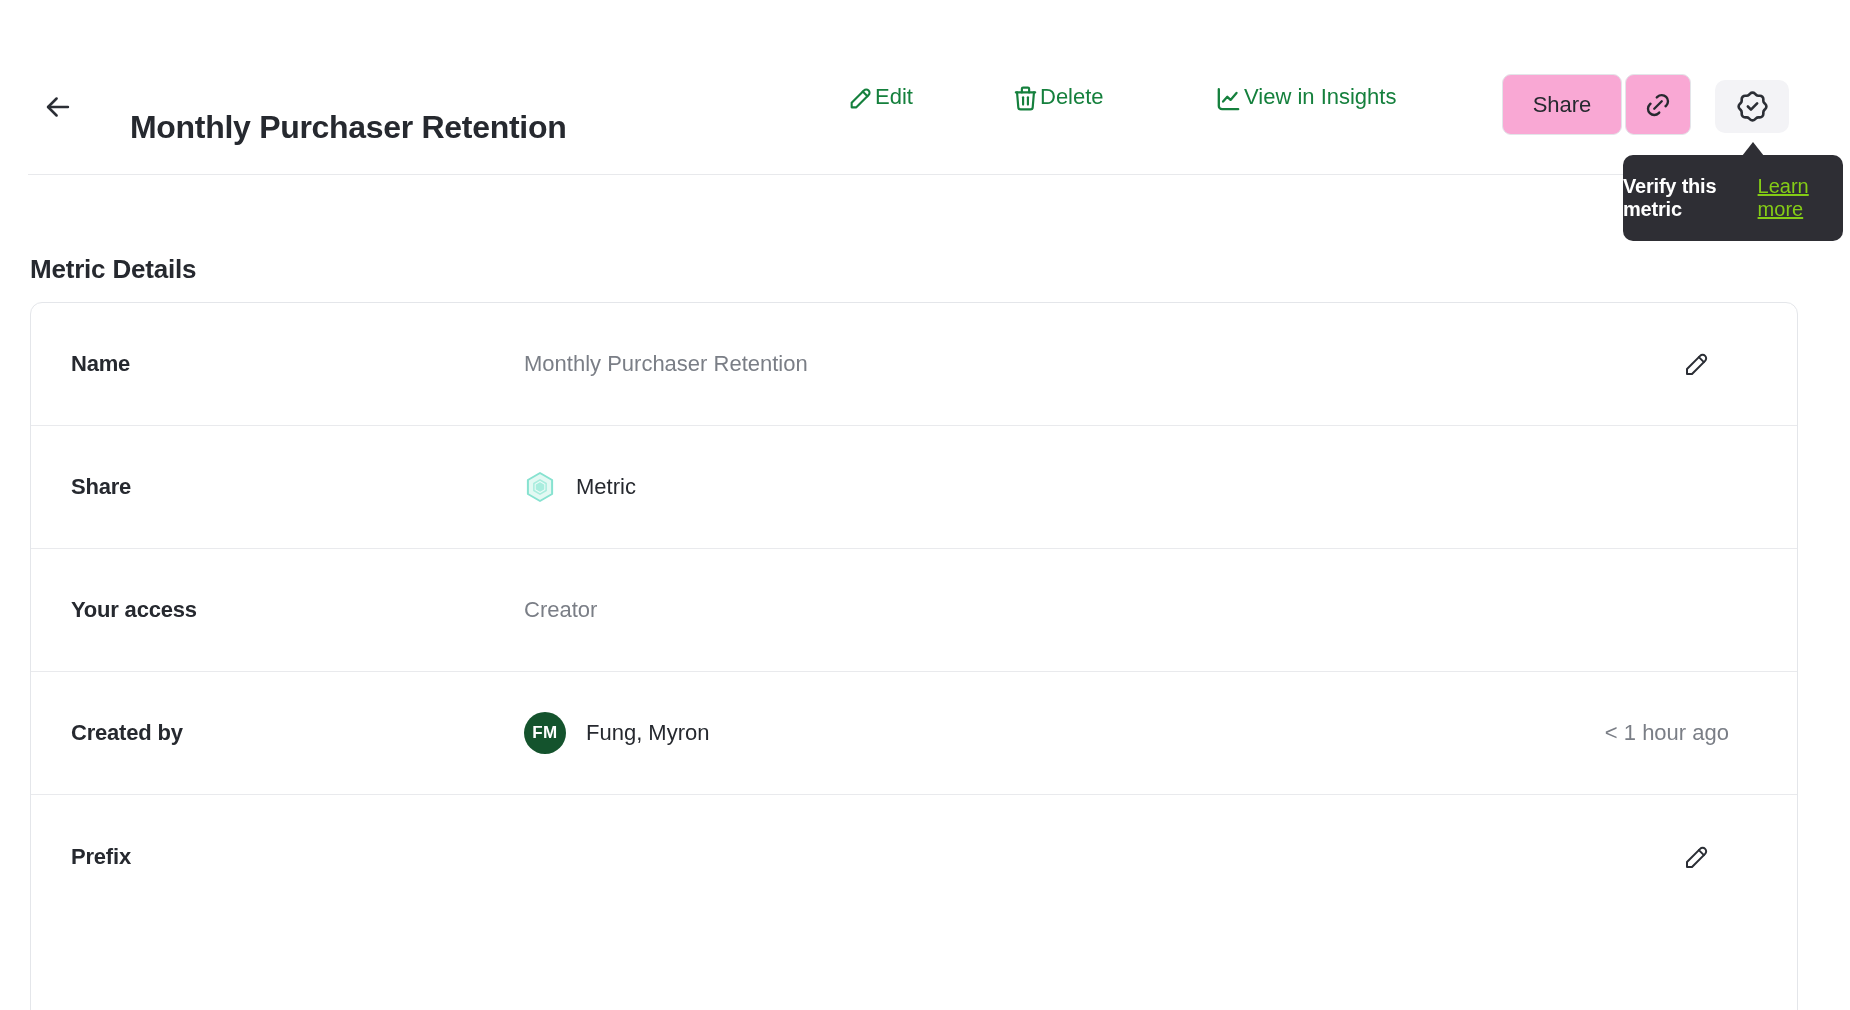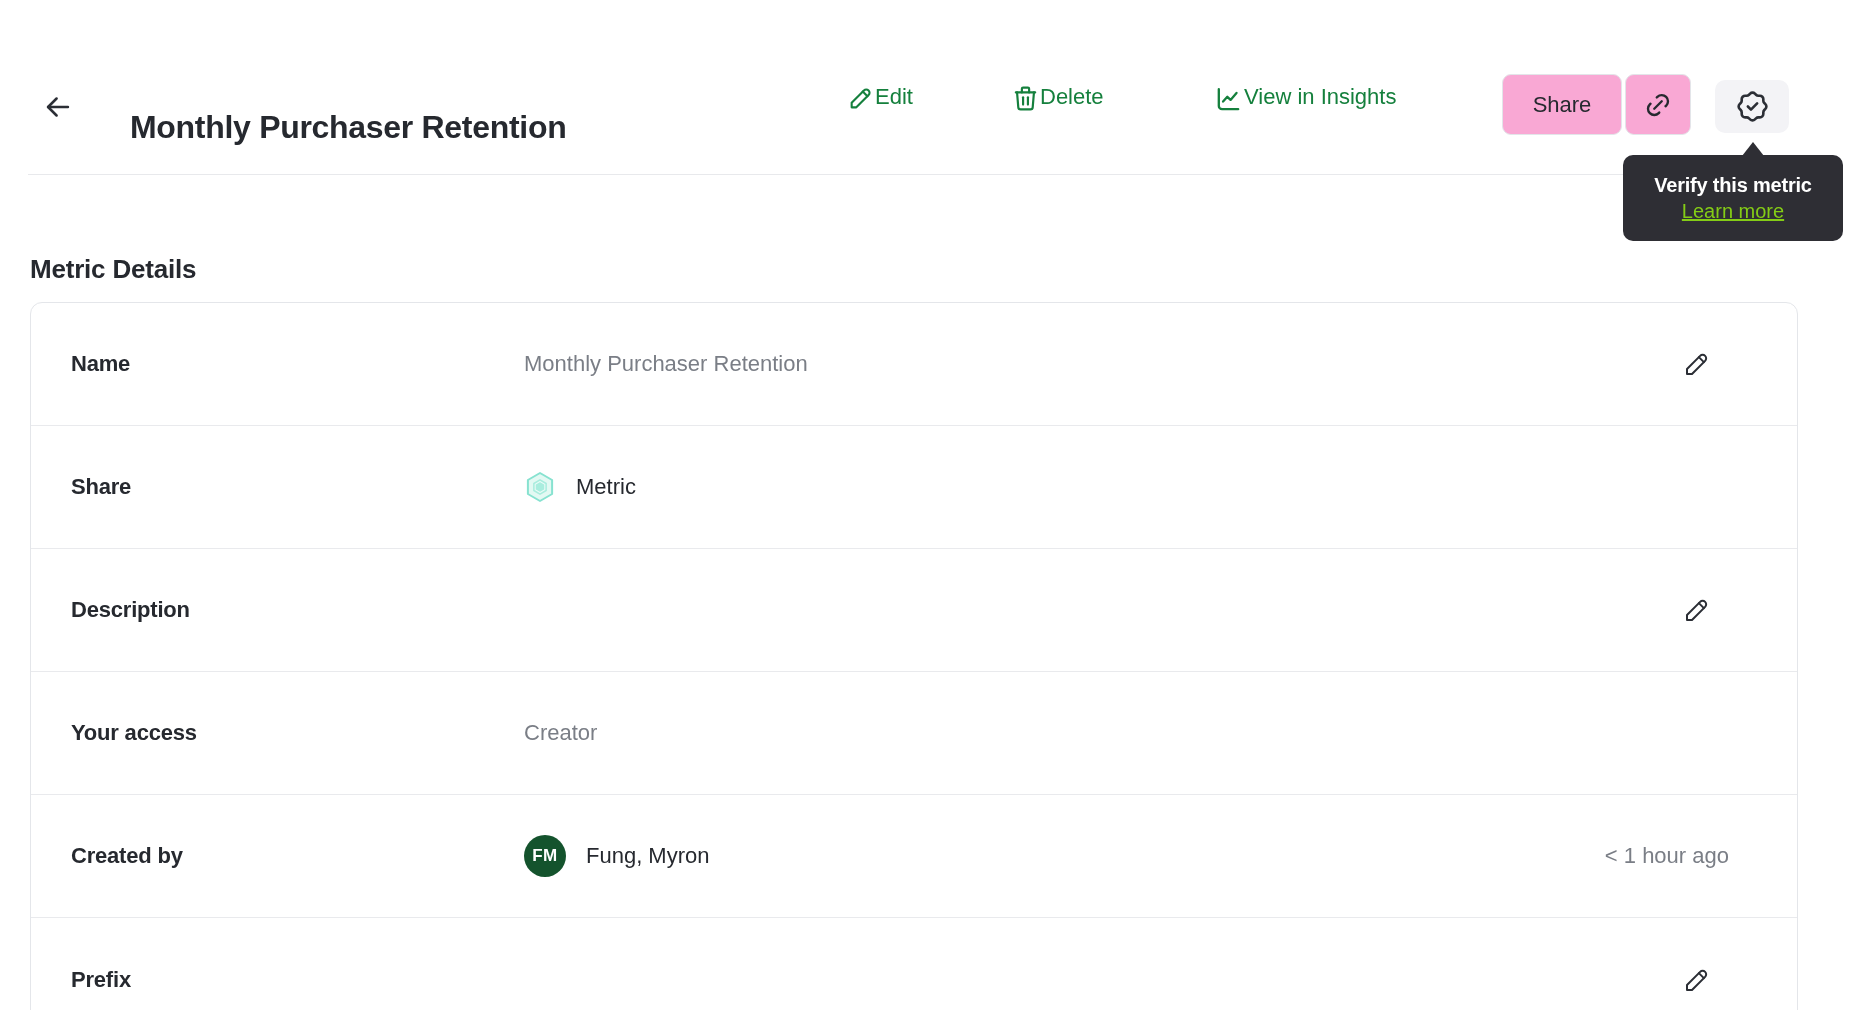--- a/index.html
+++ b/index.html
@@ -15,21 +15,21 @@
   .tool-label{font-size:22px;font-weight:500;}
   .btn{top:74px;height:61px;background:#f9a8d4;border:1px solid #E3E5E9;border-radius:9px;display:flex;
        align-items:center;justify-content:center;cursor:pointer;color:#26292F;box-sizing:border-box;}
   .share-btn{left:1502px;width:120px;font-size:22px;font-weight:500;}
   .link-btn{left:1625px;width:66px;}
   .verify-btn{left:1715px;top:80px;width:74px;height:53px;background:#F3F3F6;border:none;border-radius:10px;
               display:flex;align-items:center;justify-content:center;cursor:pointer;color:#2B2E35;}
   .header-divider{left:28px;top:174px;width:1794px;height:1px;background:#E8E9EC;}
   
   .tooltip{left:1623px;top:155px;width:220px;height:86px;background:#2E2E34;border-radius:10px;z-index:5;
-           display:flex;flex-direction:column;align-items:center;justify-content:center;gap:3px;}
+           display:flex;flex-direction:row;align-items:center;justify-content:center;gap:3px;}
   .tooltip-arrow{position:absolute;left:119px;top:-13px;width:0;height:0;
                  border-left:11px solid transparent;border-right:11px solid transparent;border-bottom:14px solid #2E2E34;}
   .tooltip-title{color:#FFFFFF;font-size:20px;font-weight:bold;letter-spacing:-0.2px;}
   .tooltip-link{color:#84cc16;font-size:20px;text-decoration:underline;cursor:pointer;}
   
   .section-heading{left:30px;top:232px;font-size:26px;font-weight:bold;letter-spacing:-0.2px;color:#26292F;}
   .card{left:30px;top:302px;width:1768px;height:760px;background:#fff;border:1px solid #E4E6EA;border-radius:12px;
         box-sizing:border-box;}
   .row{display:flex;align-items:center;height:123px;padding-left:40px;border-bottom:1px solid #E9EAED;box-sizing:border-box;}
   .row:last-child{border-bottom:none;}
@@ -146,32 +146,20 @@
           <svg width="32" height="32" viewBox="0 0 32 32">
             <polygon points="16,2 28.1,9 28.1,23 16,30 3.9,23 3.9,9" fill="#E3F9F3" stroke="#87E2D0" stroke-width="2" stroke-linejoin="round"></polygon>
             <polygon points="16,8 22.9,12 22.9,20 16,24 9.1,20 9.1,12" fill="#A9EDDE"></polygon>
             <polygon points="16,10.5 20.8,13.3 20.8,18.7 16,21.5 11.2,18.7 11.2,13.3" fill="none" stroke="#FFFFFF" stroke-opacity="0.75" stroke-width="1.1"></polygon>
           </svg>
         </span>
         <span>Metric</span>
       </div>
     </div>
 
-    <div class="row">
-      <div class="row-label">Description</div>
-      <div class="row-value"></div>
-      <button class="edit-btn">
-        <span>
-          <svg width="30" height="30" viewBox="0 0 24 24" fill="none" stroke="currentColor" stroke-width="1.6" stroke-linecap="round" stroke-linejoin="round">
-            <path d="M4 20h4L18.5 9.5a2.828 2.828 0 1 0-4-4L4 16v4"></path>
-              <path d="M13.5 6.5l4 4"></path>
-          </svg>
-        </span>
-      </button>
-    </div>
 
     <div class="row">
       <div class="row-label">Your access</div>
       <div class="row-value">Creator</div>
     </div>
 
     <div class="row">
       <div class="row-label">Created by</div>
       <div class="row-value dark">
         <span class="avatar">FM</span>

